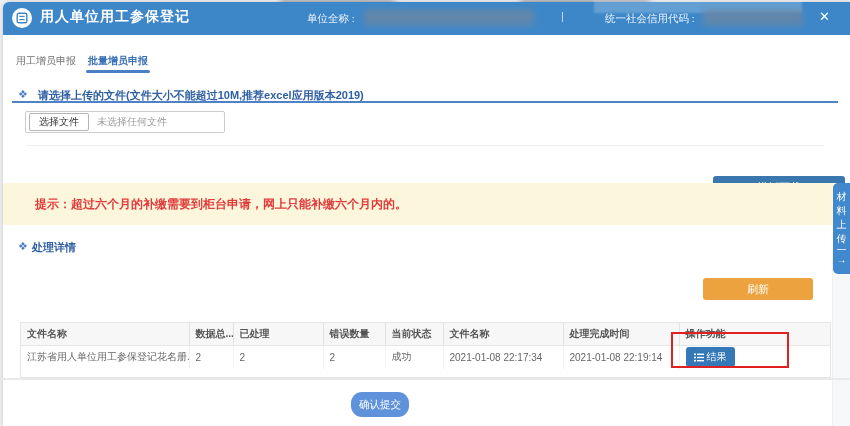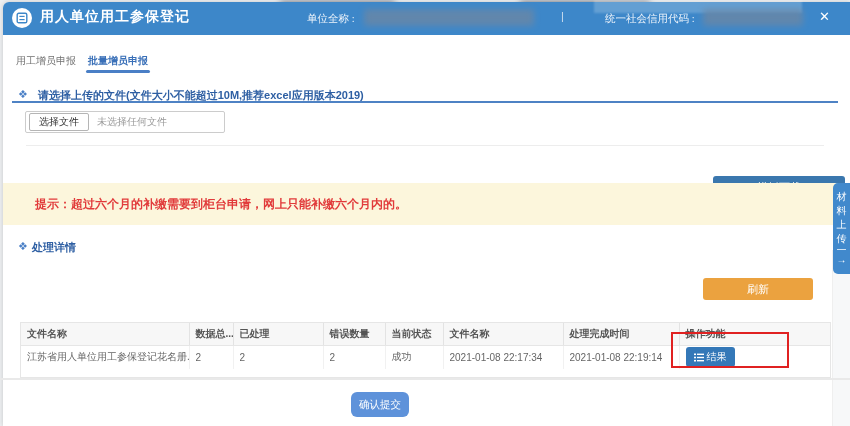--- a/index.html
+++ b/index.html
@@ -47,21 +47,21 @@
     background:#fff; font-size:10px; color:#333; cursor:pointer; white-space:nowrap; }
   .nofile { margin-left:8px; font-size:10px; color:#999; white-space:nowrap; }
   .hairline { left:26px; right:26px; top:145px; height:1px; background:#ededed; }
 
   
   .btn { display:flex; align-items:center; justify-content:center; color:#fff;
     border-radius:3px; cursor:pointer; font-size:11px; }
   .btn-template { left:713px; top:176px; width:132px; height:22px; background:#3a77ae; }
   .btn-refresh { left:703px; top:278px; width:110px; height:22px; background:#eba23f; }
   .btn-submit { left:351px; top:392px; width:58px; height:25px; background:#5e92da;
-    border-radius:6px; font-size:10.5px; }
+    border-radius:11px; font-size:10.5px; }
 
   
   .notice { left:3px; top:183px; right:0; height:42px; background:#fcf6dc;
     display:flex; align-items:center; }
   .notice-text { margin-left:32px; color:#e13b3b; font-size:12px; font-weight:600; }
 
   
   .tablewrap { left:20px; top:322px; width:811px; height:56px;
     border:1px solid #e6e6e6; background:#fff; overflow:hidden; }
   table { border-collapse:collapse; table-layout:fixed; width:809px; font-size:10px; }

